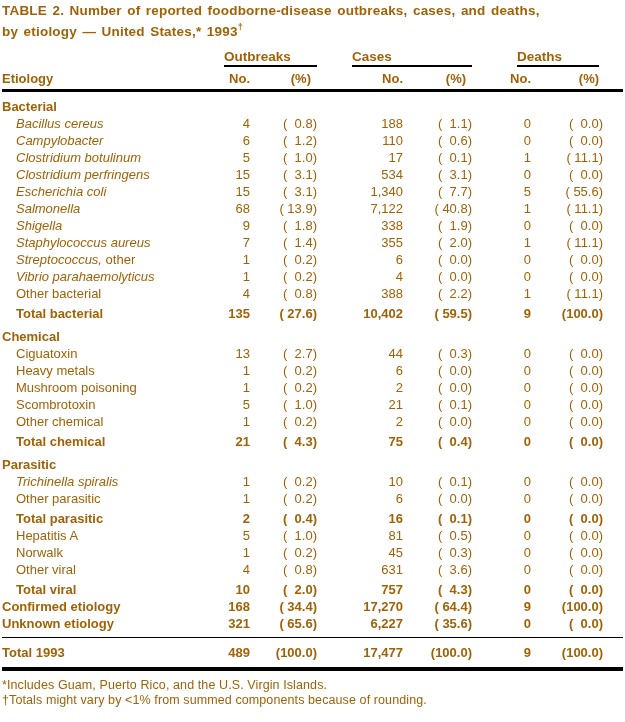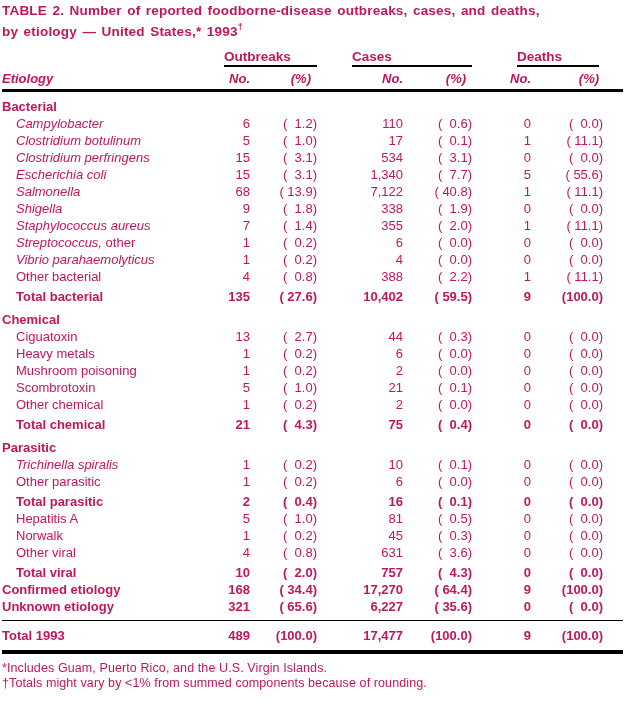--- a/index.html
+++ b/index.html
@@ -1,34 +1,34 @@
 <!DOCTYPE html>
 <html><head>
 <meta charset="utf-8">
 <style>
   html,body{margin:0;padding:0;background:#fff;}
   .page{
     width:625px;height:722px;box-sizing:border-box;
-    padding:3px 2px 0 2px;background:#fff;color:#be185d;
+    padding:3px 2px 0 2px;background:#fff;color:#a16207;
     font-family:"Liberation Sans",sans-serif;overflow:hidden;
   }
   .title{
     font-weight:bold;font-size:13.5px;line-height:16px;
     letter-spacing:.2px;word-spacing:1.5px;margin:0 0 9px 0;
   }
   sup{font-size:9px;}
   table{border-collapse:collapse;table-layout:fixed;width:621px;}
   td,th{padding:0;font-size:13px;}
   thead th{font-weight:bold;vertical-align:bottom;text-align:left;}
   th.group{padding-bottom:1px;}
   .gline{border-bottom:2px solid #000;text-align:left;padding-bottom:1px;font-size:13.5px;}
   .gline-ob{margin-left:10px;}
   .gline-ca{margin-left:35px;}
   .gline-de{margin-left:45px;}
-  tr.subhead th{border-bottom:3px solid #000;padding-top:3px;padding-bottom:3px;font-style:italic;}
+  tr.subhead th{border-bottom:3px solid #000;padding-top:3px;padding-bottom:3px;}
   .no,.pct{text-align:right;white-space:pre;}
   th.pct{padding-right:6px;}
   .last{padding-right:20px;}
   th.last{padding-right:24px;}
   tbody td{line-height:17px;vertical-align:bottom;}
   .section-header{font-weight:bold;padding-top:6px;}
   .etiology{overflow:hidden;}
   .etiology.indent{padding-left:14px;}
   tr.bold td{font-weight:bold;}
   tr.total-row td{padding-top:3px;}
@@ -81,20 +81,29 @@
         <th class="pct">(%)</th>
         <th class="no">No.</th>
         <th class="pct last">(%)</th>
       </tr>
     </thead>
     <tbody>
         <tr>
           <td colspan="7" class="section-header">Bacterial</td>
         </tr>
         <tr>
+          <td class="etiology indent"><i>Bacillus cereus</i></td>
+          <td class="no">4</td>
+          <td class="pct">(  0.8)</td>
+          <td class="no">188</td>
+          <td class="pct">(  1.1)</td>
+          <td class="no">0</td>
+          <td class="pct last">(  0.0)</td>
+        </tr>
+        <tr>
           <td class="etiology indent"><i>Campylobacter</i></td>
           <td class="no">6</td>
           <td class="pct">(  1.2)</td>
           <td class="no">110</td>
           <td class="pct">(  0.6)</td>
           <td class="no">0</td>
           <td class="pct last">(  0.0)</td>
         </tr>
         <tr>
           <td class="etiology indent"><i>Clostridium botulinum</i></td>

